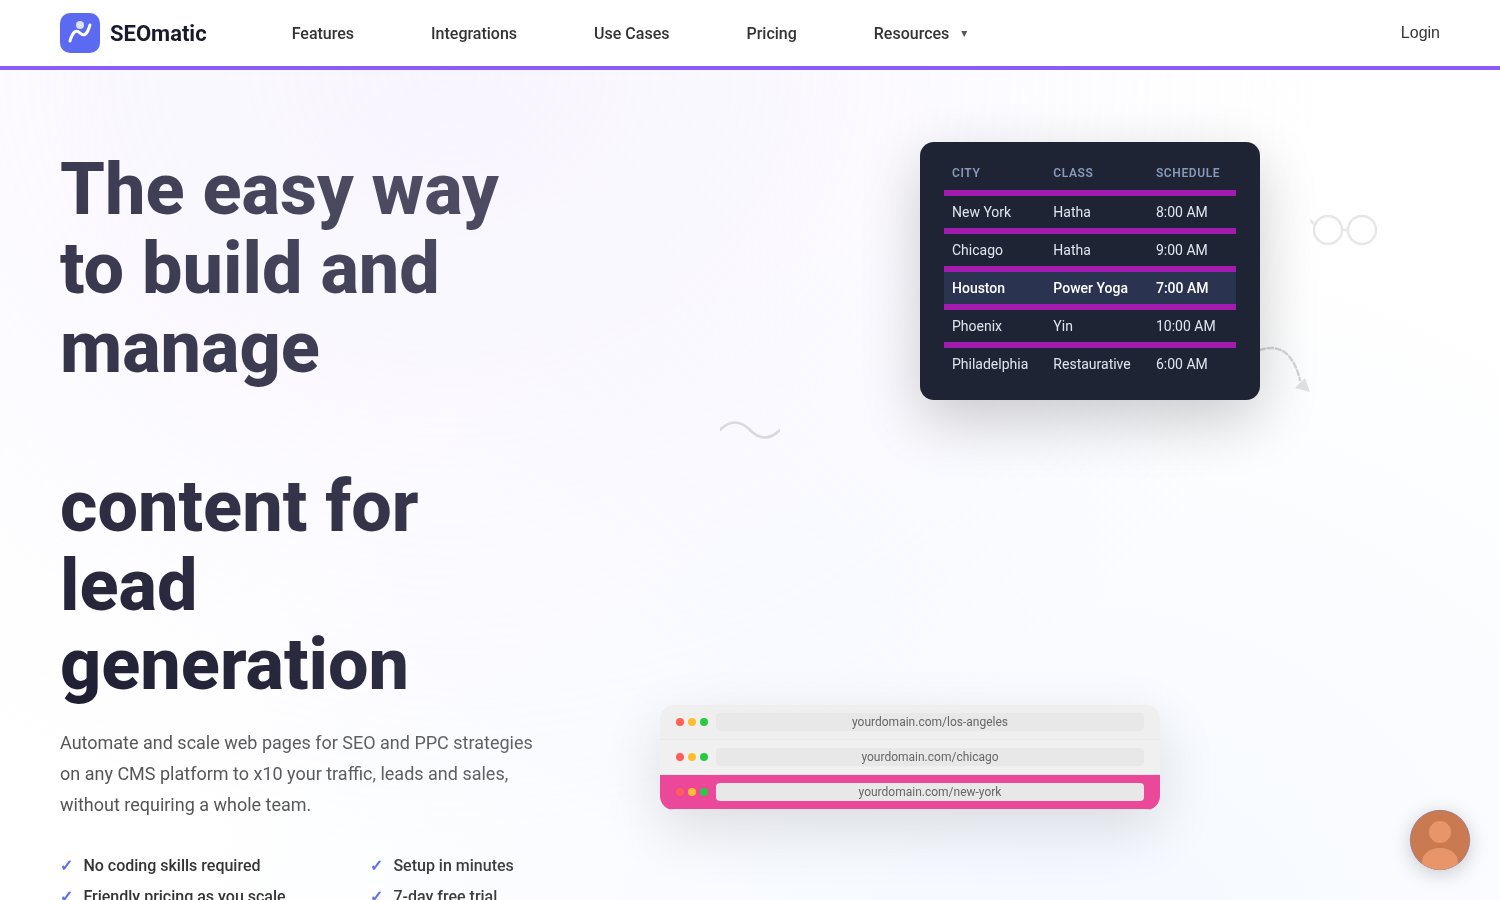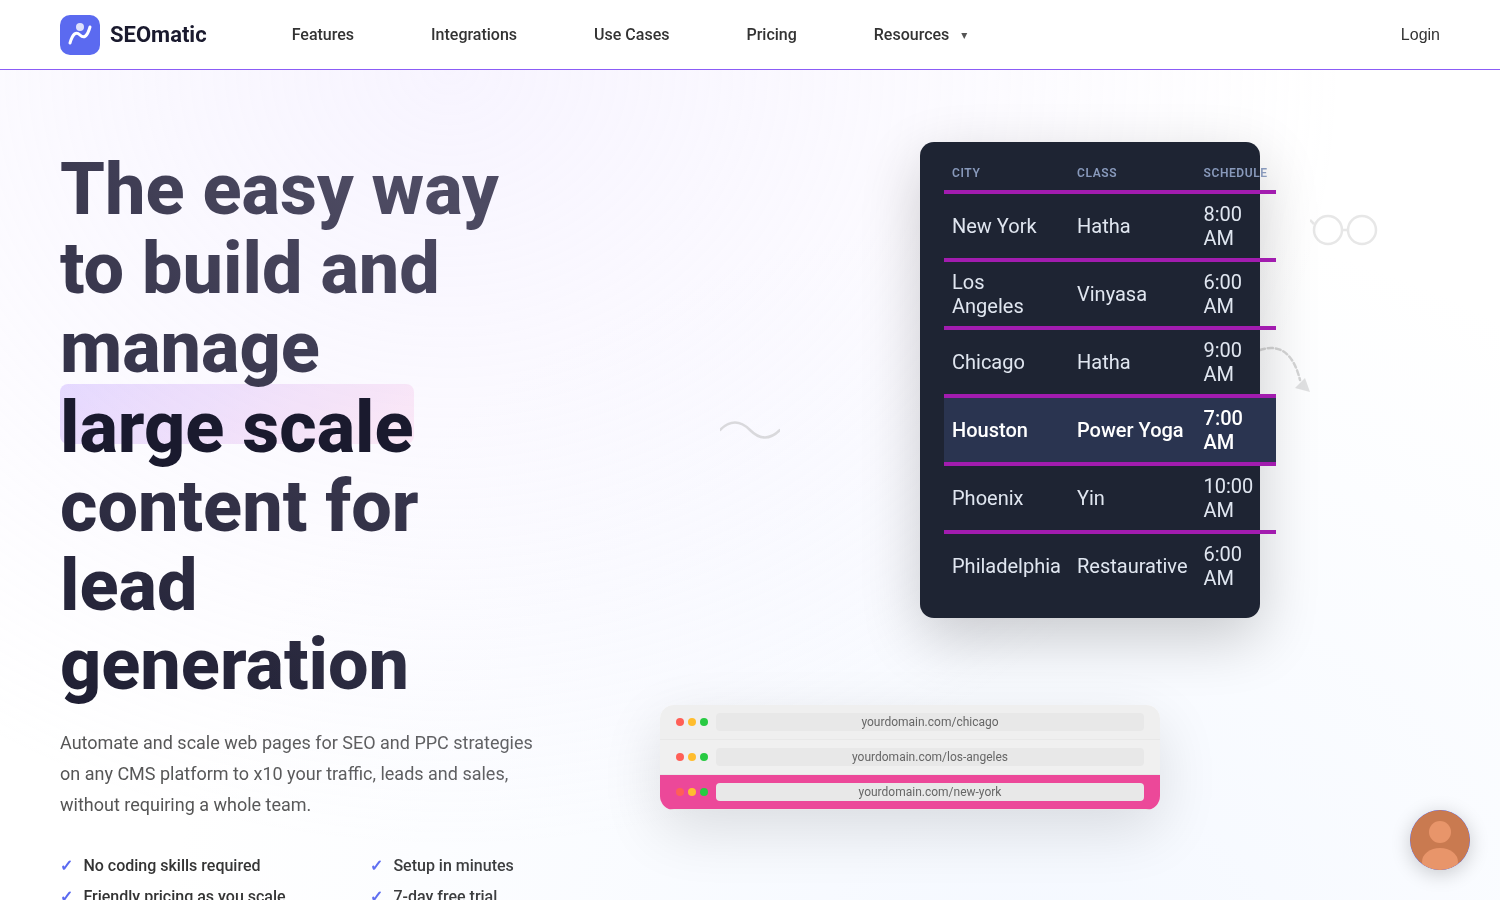--- a/index.html
+++ b/index.html
@@ -12,21 +12,21 @@
     }
 
     
     .navbar {
       display: flex;
       align-items: center;
       justify-content: space-between;
       padding: 0 60px;
       height: 70px;
       background: #fff;
-      border-bottom: 1px solid #8b5cf6;
+      border-bottom: 4px solid #8b5cf6;
       position: sticky;
       top: 0;
       z-index: 100;
     }
     .navbar-left {
       display: flex;
       align-items: center;
       gap: 40px;
     }
     .logo {
@@ -180,23 +180,23 @@
       color: #8899bb;
       font-size: 12px;
       font-weight: 600;
       text-transform: uppercase;
       letter-spacing: 0.05em;
       padding: 4px 8px 10px 8px;
       text-align: left;
     }
     .table-card tbody tr td {
       color: #e0e6f0;
-      font-size: 20px;
+      font-size: 14px;
       padding: 8px 8px;
-      border-top: 4px solid #a21caf;
+      border-top: 6px solid #a21caf;
     }
     .table-card tbody tr.highlighted td {
       color: #fff;
       font-weight: 500;
     }
     .table-card tbody tr.highlighted {
       background: #2a3450;
       border-radius: 2px;
     }
 
@@ -385,21 +385,21 @@
   </div>
 </nav>
 
 <section class="hero">
 
   <div class="hero-left">
     <h1 class="hero-title">
       <span>The easy way</span><br>
       <span>to build and</span><br>
       <span>manage</span><br>
-      <span class="highlight">large scale</span><br>
+      <br>
       <span>content for</span><br>
       <span>lead</span><br>
       <span>generation</span>
     </h1>
     <p class="hero-subtitle">Automate and scale web pages for SEO and PPC strategies on any CMS platform to x10 your traffic, leads and sales, without requiring a whole team.</p>
     <div class="features-list">
       <div class="feature-item">
         <span class="check-icon">✓</span>
         <span>No coding skills required</span>
       </div>
@@ -444,25 +444,20 @@
             <th>CITY</th>
             <th>CLASS</th>
             <th>SCHEDULE</th>
           </tr>
         </thead>
         <tbody id="table-body">
         <tr>
         <td>New York</td>
         <td>Hatha</td>
         <td>8:00 AM</td>
-      </tr>
-            <tr>
-        <td>Los Angeles</td>
-        <td>Vinyasa</td>
-        <td>6:00 AM</td>
       </tr>
             <tr>
         <td>Chicago</td>
         <td>Hatha</td>
         <td>9:00 AM</td>
       </tr>
             <tr class="highlighted">
         <td>Houston</td>
         <td>Power Yoga</td>
         <td>7:00 AM</td>
@@ -482,29 +477,29 @@
     </div>
 
     <div class="browser-card">
       <div class="browser-tabs">
         <div class="browser-tab">
           <div class="tab-dots">
             <span class="tab-dot red"></span>
             <span class="tab-dot yellow"></span>
             <span class="tab-dot green"></span>
           </div>
-          <div class="tab-url">yourdomain.com/chicago</div>
+          <div class="tab-url">yourdomain.com/los-angeles</div>
         </div>
         <div class="browser-tab">
           <div class="tab-dots">
             <span class="tab-dot red"></span>
             <span class="tab-dot yellow"></span>
             <span class="tab-dot green"></span>
           </div>
-          <div class="tab-url">yourdomain.com/los-angeles</div>
+          <div class="tab-url">yourdomain.com/chicago</div>
         </div>
         <div class="browser-tab">
           <div class="tab-dots">
             <span class="tab-dot red"></span>
             <span class="tab-dot yellow"></span>
             <span class="tab-dot green"></span>
           </div>
           <div class="tab-url">yourdomain.com/new-york</div>
         </div>
       </div>

